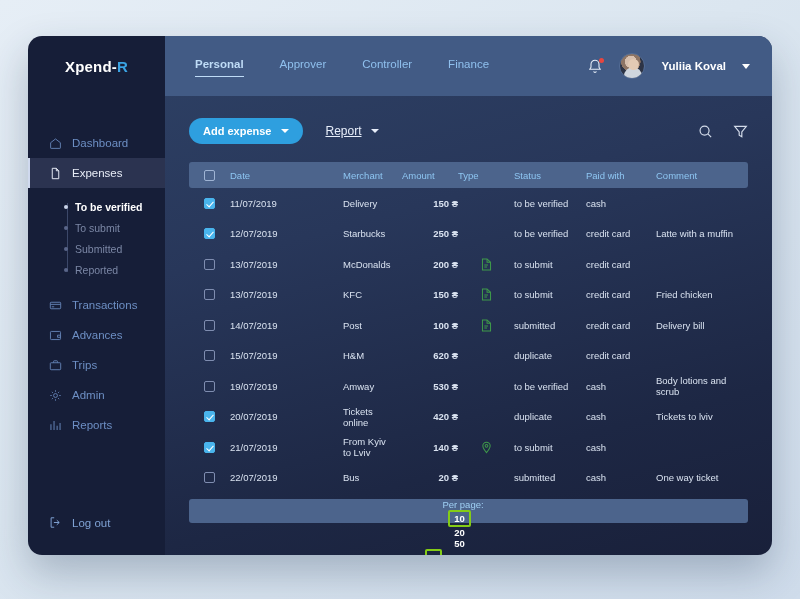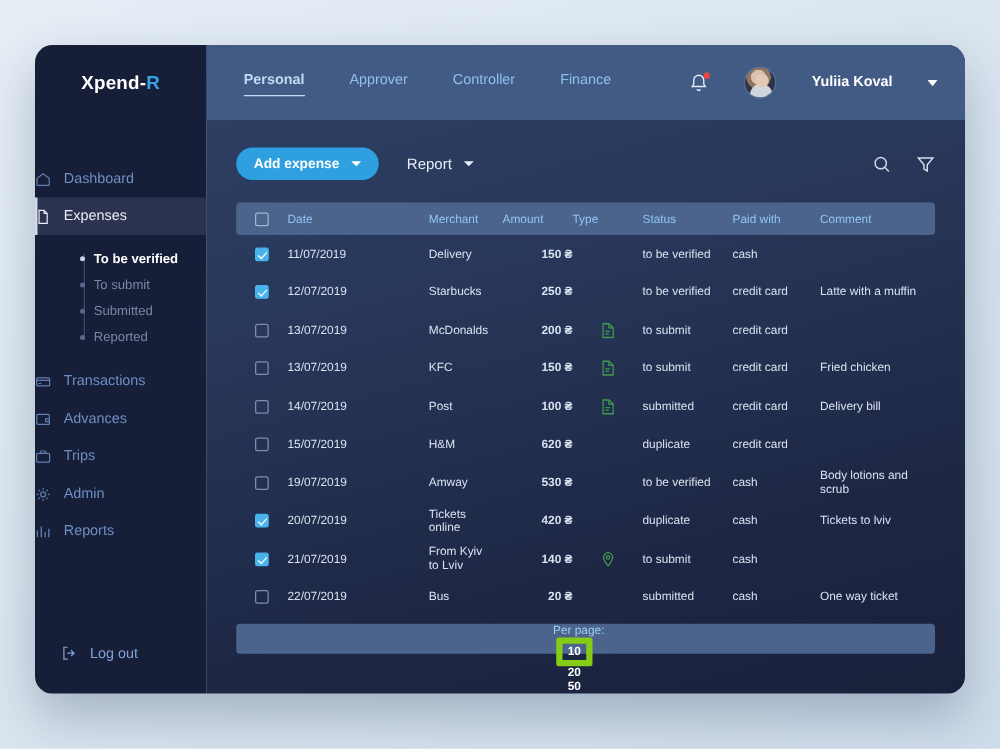--- a/index.html
+++ b/index.html
@@ -21,21 +21,21 @@
     width:137px; flex:0 0 137px; background:#161e38;
     display:flex; flex-direction:column; position:relative;
   }
   .brand{ height:60px; display:flex; align-items:center; justify-content:center;
           font-size:15px; font-weight:bold; color:#ffffff; letter-spacing:.2px; }
   .brand .accent{ color:#3aa3e3; }
 
   .nav{ margin-top:32px; }
   .nav-item{
     height:30px; display:flex; align-items:center; gap:10px;
-    color:#6d8fc4; font-size:11.5px; position:relative;
+    padding-left:21px; color:#6d8fc4; font-size:11.5px; position:relative;
     cursor:pointer;
   }
   .nav-item .ic{ width:13px; height:13px; display:block; flex:0 0 13px; opacity:.85; }
   .nav-item.active{ background:#2b3350; color:#e8edf7; }
   .nav-item.active::before{
     content:""; position:absolute; left:0; top:0; bottom:0; width:2px; background:#cfd9ee;
   }
   .nav-item.active .ic{ opacity:1; }
 
   .submenu{ position:relative; margin:8px 0 10px 0; padding-left:47px; }
@@ -68,21 +68,21 @@
   .topbar{
     height:60px; flex:0 0 60px; background:#425b85;
     display:flex; align-items:center; padding:0 22px 0 30px;
   }
   .tabs{ display:flex; gap:36px; align-items:center; }
   .tab{ font-size:11.5px; color:#8fc0ee; cursor:pointer; padding-bottom:4px; position:relative; }
   .tab.active{ color:#bfdcf7; font-weight:bold; }
   .tab.active::after{
     content:""; position:absolute; left:0; right:0; bottom:-3px; height:1.5px; background:#bfdcf7;
   }
-  .top-right{ margin-left:auto; display:flex; align-items:center; gap:28px; }
+  .top-right{ margin-left:auto; display:flex; align-items:center; gap:16px; }
   .bell{ position:relative; width:16px; height:17px; cursor:pointer; }
   .bell .dot{
     position:absolute; right:-1px; top:0; width:5.5px; height:5.5px;
     border-radius:50%; background:#e8463f;
   }
   .avatar{
     width:26px; height:26px; border-radius:50%; overflow:hidden;
     background:radial-gradient(circle at 45% 32%, #d8c0ae 0 28%, #8e7565 29% 46%, #2d3446 47% 100%);
     border:1px solid #546d96; flex:0 0 26px; position:relative;
   }
@@ -102,21 +102,21 @@
 
   .toolbar{ display:flex; align-items:center; gap:22px; height:26px; }
   .btn-primary{
     background:#2e9fdf; color:#ffffff; font-size:11px; font-weight:bold;
     border:none; border-radius:13px; height:26px; padding:0 14px;
     display:flex; align-items:center; gap:10px; cursor:pointer;
   }
   .btn-primary .ca{ border-top-color:#ffffff; }
   .btn-ghost{
     background:transparent; border:none; color:#e7eefa; font-size:12px;
-    display:flex; align-items:center; gap:9px; cursor:pointer; padding:0;
+    display:flex; align-items:center; gap:9px; cursor:pointer; padding:0;text-decoration:underline;
   }
   .btn-ghost .ca{ border-top-color:#e7eefa; }
   .ca{ width:0; height:0; border-left:4px solid transparent; border-right:4px solid transparent;
        border-top:4.5px solid currentColor; }
   .tool-right{ margin-left:auto; display:flex; align-items:center; gap:20px; }
   .icon-btn{ width:15px; height:15px; cursor:pointer; opacity:.92; }
 
   
   .table{ margin-top:18px; }
   .thead{
@@ -152,21 +152,21 @@
 
   .type-ic{ width:11px; height:13px; display:inline-block; vertical-align:middle; }
 
   .pager{
     background:#4c648c; border-radius:3px; height:24px; margin-top:6px;
     display:flex; align-items:center; padding:0 14px; font-size:9.5px; color:#ffffff;flex-direction:column;
   }
   .pager .lbl{ color:#9fd0f4; margin-right:11px; }
   .pp{ margin-right:18px; cursor:pointer; color:#ffffff; font-weight:bold; }
   .boxed{
-    border:5px solid #84cc16; border-radius:2px; padding:1px 4px; color:#ffffff; font-weight:bold;
+    border:2px solid #84cc16; border-radius:2px; padding:1px 4px; color:#ffffff; font-weight:bold;
   }
   .pages{ margin-left:auto; margin-right:auto; display:flex; align-items:center; gap:17px; }
   .pg{ cursor:pointer; font-weight:bold; color:#ffffff; }
   .nav-links{ display:flex; align-items:center; gap:20px; }
   .prev{ color:#d5e1f0; cursor:pointer; }
   .next{ color:#8fd0f7; font-weight:bold; cursor:pointer; }
 </style>
 </head>
 <body>
 

